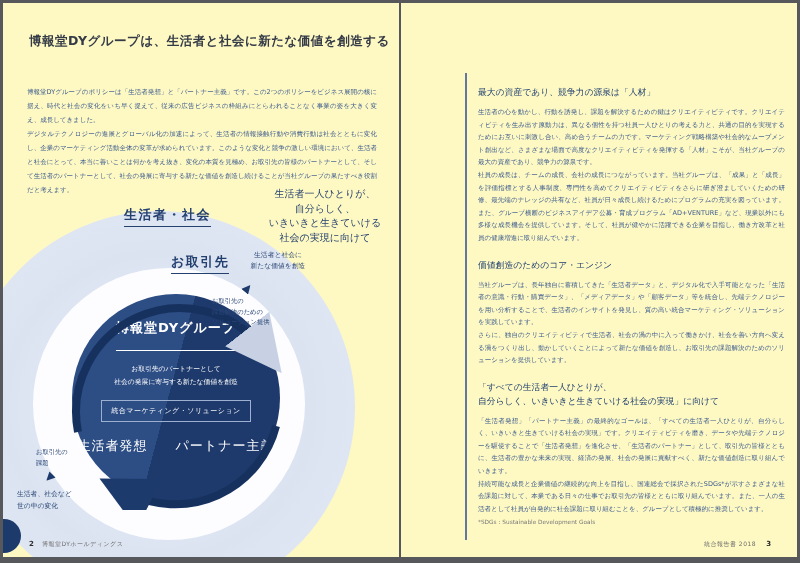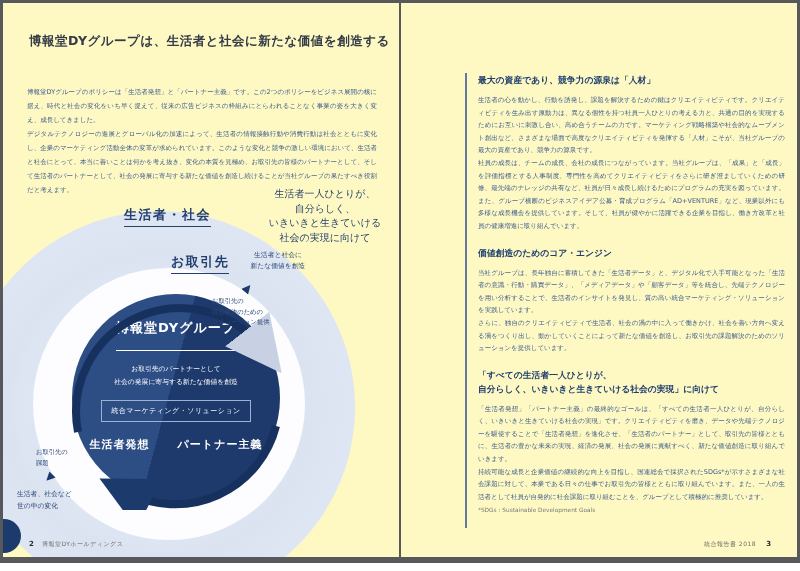--- a/index.html
+++ b/index.html
@@ -23,21 +23,21 @@
   .c-mid{position:absolute;left:30px;top:265px;width:272px;height:272px;border-radius:50%;background:#fdfdff;}
   .c-core{position:absolute;left:69px;top:291px;width:208px;height:208px;border-radius:50%;
     background:linear-gradient(105deg,#2d4d85 47%,#1e3a6c 47%);
     display:flex;flex-direction:column;align-items:center;text-align:center;color:#ffffff;
     padding-top:25px;box-sizing:border-box;}
   .ring{position:absolute;left:61px;top:283px;width:224px;height:224px;}
 
   .core-name{font-size:13px;font-weight:bold;letter-spacing:1px;border-bottom:1px solid #ffffff;padding-bottom:13px;margin-bottom:12px;}
   .core-mission{font-size:6.8px;line-height:12.5px;margin-bottom:12px;white-space:pre-line;}
   .core-box{border:1px solid #9db0d0;padding:5px 9px;font-size:7px;margin-bottom:15px;letter-spacing:.5px;}
-  .core-policies{display:flex;gap:28px;font-size:11px;font-weight:bold;letter-spacing:1px;}
+  .core-policies{display:flex;gap:28px;font-size:13px;font-weight:normal;letter-spacing:1px;}
 
   .zl{position:absolute;font-size:13px;font-weight:bold;color:#24406f;border-bottom:1px solid #24406f;padding-bottom:2px;letter-spacing:1.5px;white-space:nowrap;}
   .zl-society{left:121px;top:203px;}
   .zl-clients{left:136px;top:250px;margin-left:32px;}
 
   .vision{position:absolute;left:250px;top:184px;width:144px;text-align:center;font-size:10px;line-height:14.5px;color:#27436f;white-space:pre-line;}
   .val-label{position:absolute;left:238px;top:247px;width:74px;font-size:6.8px;line-height:11px;color:#2a4674;text-align:center;white-space:pre-line;}
   .sol-label{position:absolute;left:209px;top:293px;font-size:6.3px;line-height:10.5px;color:#2a4674;white-space:pre-line;}
   .issues-label{position:absolute;left:33px;top:444px;font-size:6.3px;line-height:10.5px;color:#2a4674;white-space:pre-line;}
   .change-label{position:absolute;left:14px;top:486px;font-size:6.8px;line-height:11.5px;color:#2a4674;white-space:pre-line;}
@@ -48,21 +48,21 @@
   .corner-arc{position:absolute;left:-16px;top:516px;width:34px;height:34px;border-radius:50%;background:#1d3a6c;}
 
   .footer-left{position:absolute;left:26px;top:537px;display:flex;gap:8px;align-items:baseline;}
   .footer-right{position:absolute;right:26px;top:537px;display:flex;gap:10px;align-items:baseline;}
   .pgnum{font-size:7px;color:#2b2b2b;font-weight:bold;}
   .pubname{font-size:6px;color:#6e6e6e;letter-spacing:.5px;}
 
   
   .rp-content{position:absolute;left:64px;top:70px;width:320px;border-left:2px solid #62789f;padding-left:11px;box-sizing:border-box;}
   .sec{margin-bottom:13px;}
-  .sec-h{font-size:8.8px;font-weight:bold;color:#1c3d6f;margin:0 0 7px 0;line-height:14px;white-space:pre-line;}
+  .sec-h{font-size:8.8px;font-weight:normal;color:#1c3d6f;margin:12px 0 7px 0;line-height:14px;white-space:pre-line;}
   .sec p{margin:0;font-size:6.5px;line-height:12.6px;color:#3b5a8e;text-align:justify;word-break:break-all;}
   .footnote{font-size:5.8px;color:#7a7a7a;margin-top:3px;}
 </style>
 </head>
 <body>
 
 <div class="frame"></div>
 
 <div class="page page-left">
 

